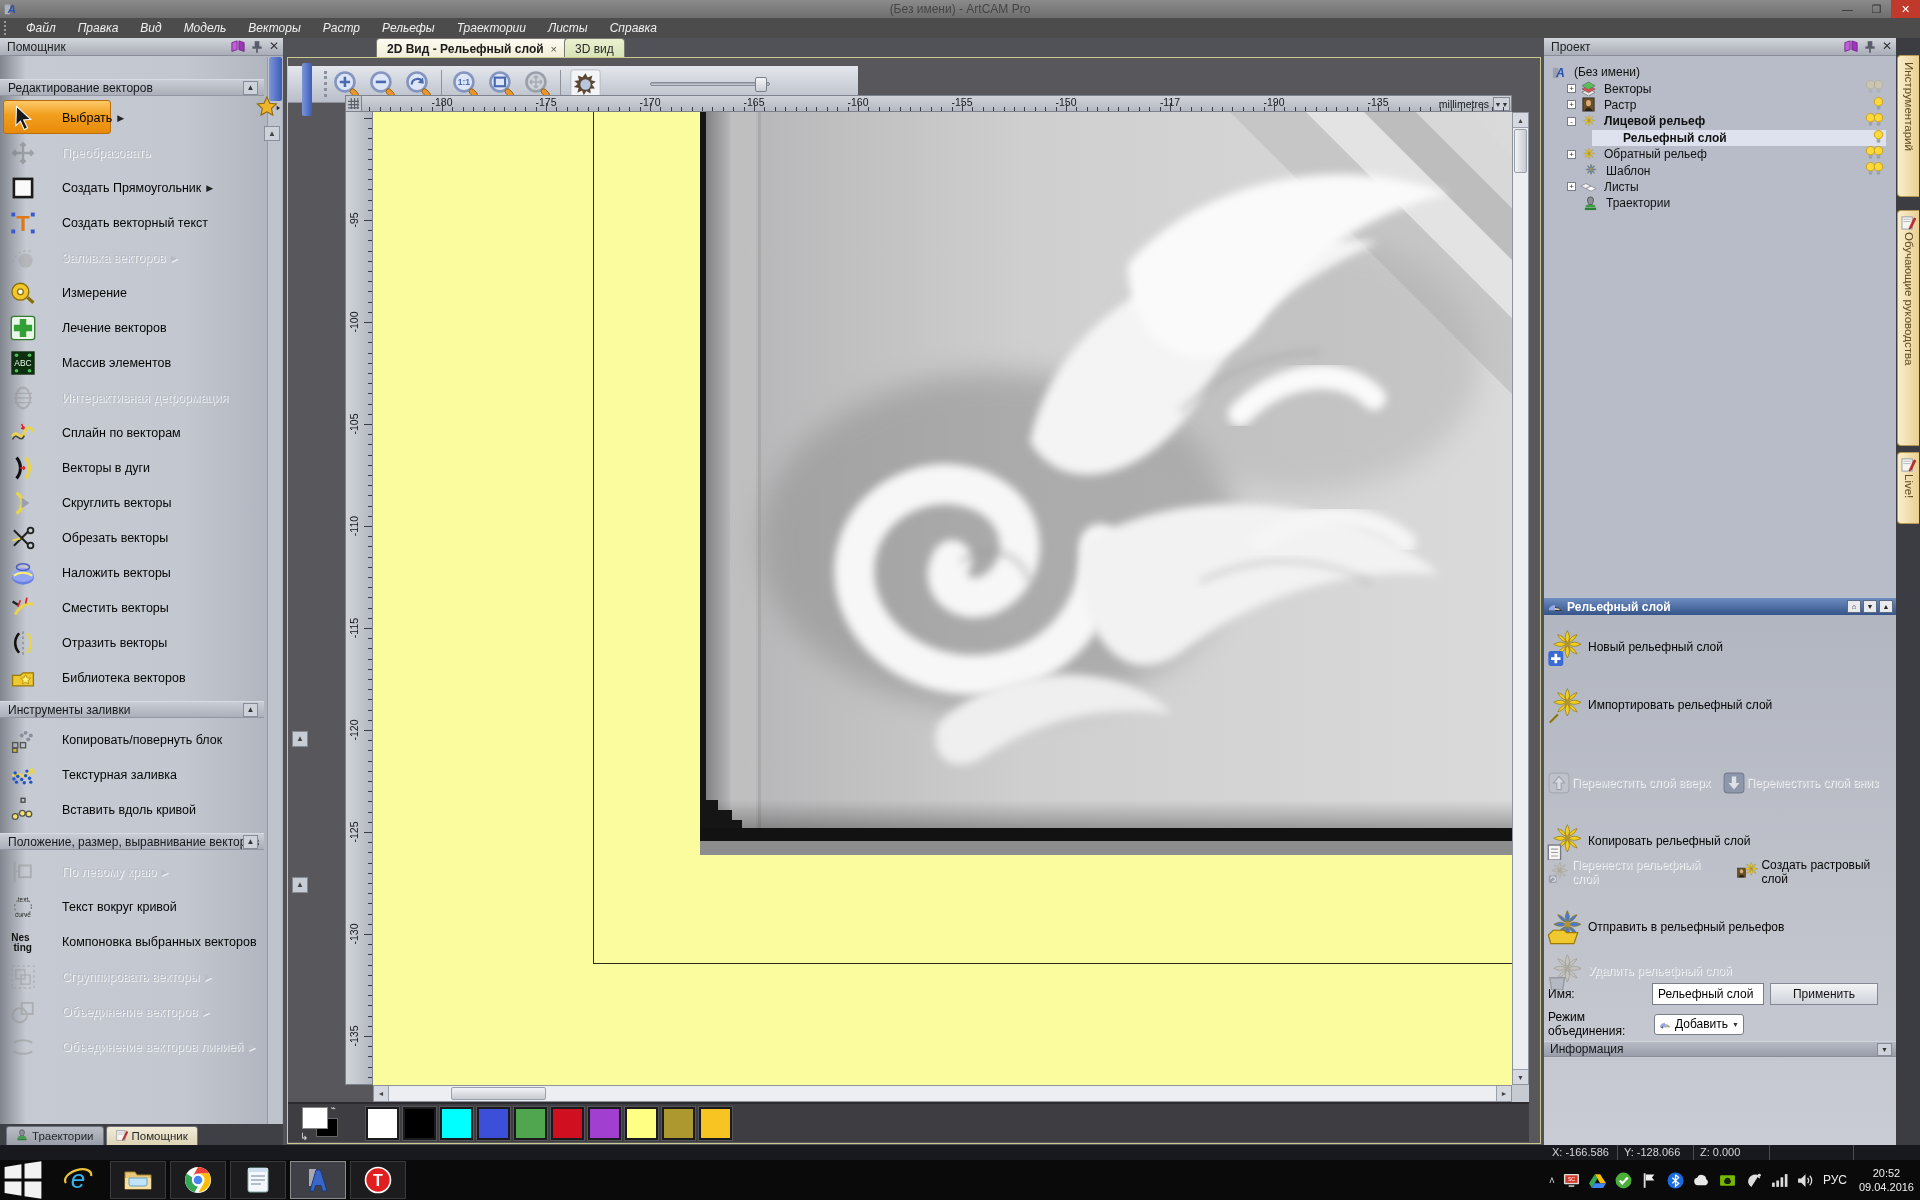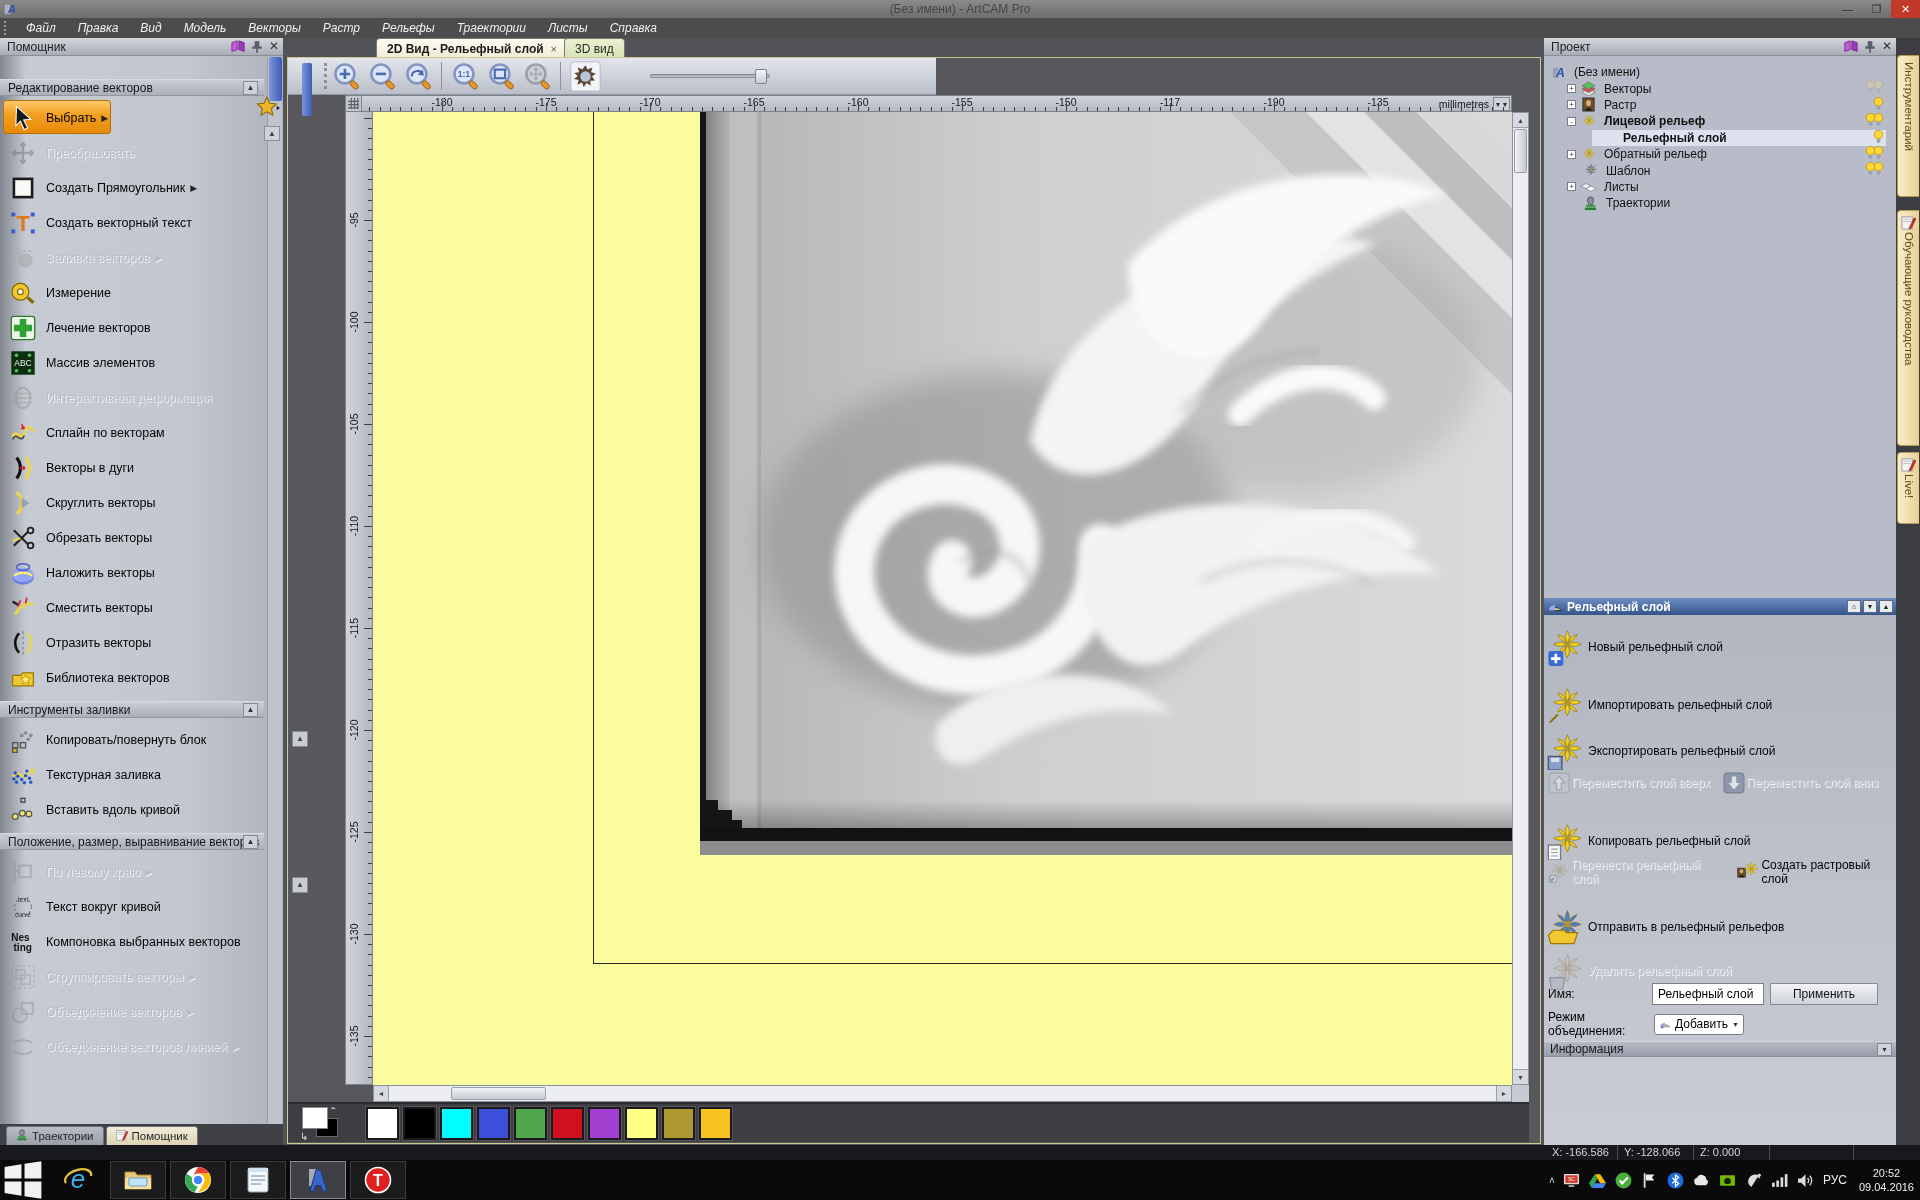--- a/index.html
+++ b/index.html
@@ -40,21 +40,21 @@
     border:1px solid #8a8e98; color:#444; font-size:8px; text-align:center; line-height:13px; }
   .a-content { position:absolute; left:0; top:19px; width:264px; bottom:22px; overflow:hidden; padding-top:16px; }
   .sec-hdr { height:17px; margin:6px 0 4px 0; background:linear-gradient(#c9cdd5,#abafb9);
     border-top:1px solid #d8dbe1; border-bottom:1px solid #9296a0; color:#16181c;
     display:flex; align-items:center; padding-left:8px; position:relative; }
   .sec-collapse { position:absolute; right:6px; top:1px; width:15px; height:14px; background:#ced2da;
     border:1px solid #888c96; font-size:8px; color:#333; text-align:center; line-height:12px; }
   .tool-row { height:35px; display:flex; align-items:center; padding-left:8px; position:relative; cursor:default; }
   .tool-ico { width:30px; height:30px; flex:0 0 30px; display:flex; align-items:center; justify-content:center; }
   .tool-ico svg { width:26px; height:26px; }
-  .tool-lbl { margin-left:8px; color:#050505; font-size:12.5px; white-space:nowrap; }
+  .tool-lbl { margin-left:24px; color:#050505; font-size:12.5px; white-space:nowrap; }
   .tool-arrow { margin-left:5px; font-size:9px; color:#222; }
   .tool-row.disabled .tool-lbl, .tool-row.disabled .tool-arrow { color:#b8bcc6; text-shadow:1px 1px 0 rgba(255,255,255,.75); }
   .tool-row.disabled .tool-ico { filter:grayscale(1) opacity(.45); }
   .tool-row.selected .selbg { position:absolute; left:3px; top:0px; height:34px;
     background:linear-gradient(#fdc969,#f29e1d 45%,#e88a0a); border:1px solid #b86f0a; border-radius:3px; z-index:0; }
   .tool-row.selected .tool-ico, .tool-row.selected .tool-lbl, .tool-row.selected .tool-arrow { position:relative; z-index:1; }
   .a-bottomtabs { position:absolute; left:0; bottom:0; width:283px; height:21px; background:#3f4045;
     display:flex; align-items:flex-end; padding-left:6px; gap:2px; }
   .abtab { height:19px; padding:0 9px; display:flex; align-items:center; gap:4px; font-size:11.5px;
     background:linear-gradient(#b9bdc5,#9a9ea8); color:#26282c; border:1px solid #6e727c; border-bottom:none;
@@ -67,21 +67,21 @@
   .tabsrow { position:absolute; left:16px; top:0; width:100%; height:20px; }
   .vtab { position:absolute; top:0; height:20px; display:flex; align-items:center; gap:7px; padding:0 10px;
     border:1px solid #7a7a72; border-bottom:none; border-radius:4px 4px 0 0; font-size:12px; }
   .vtab.active { left:77px; background:linear-gradient(#fdfbf1,#f1ecd6); font-weight:bold; color:#1a1a1a; }
   .vtab.alt { left:265px; background:linear-gradient(#e9f0cf,#d7e3b6); color:#2a2a2a; }
   .vtab .tclose { font-size:11px; color:#555; font-weight:normal; }
   .tabmenu { position:absolute; right:75px; top:4px; width:17px; height:14px; color:#ddd; font-size:8px;
     text-align:center; line-height:14px; }
   .viewwin { position:absolute; left:5px; top:20px; width:1252px; height:1085px; background:#58585c;
     outline:1px solid #caca8e; }
-  .vw-toolbar { position:absolute; left:0; top:0; width:648px; height:37px;
+  .vw-toolbar { position:absolute; left:0; top:8px; width:570px; height:37px;
     background:linear-gradient(#e3e6ec,#b9bec9); border-bottom:1px solid #8e929c; display:flex; align-items:center; }
   .tb-grip { width:4px; height:26px; border-left:3px dotted #8b8f99; margin-left:36px; }
   .tb-btn { width:34px; height:34px; margin-left:2px; display:flex; align-items:center; justify-content:center; }
   .tb-btn svg { width:31px; height:31px; }
   .tb-sep { width:1px; height:28px; background:#8e929c; margin:0 5px; }
   .tb-slider { position:relative; width:120px; height:4px; margin-left:48px;
     background:linear-gradient(#9aa0aa,#cfd3da); border:1px solid #878b95; border-radius:2px; }
   .tb-thumb { position:absolute; right:2px; top:-6px; width:12px; height:15px;
     background:linear-gradient(#f5f6f8,#c9cdd5); border:1px solid #7c8089; border-radius:2px; }
   .edge-blue { position:absolute; left:14px; top:5px; width:10px; height:53px;
@@ -1248,42 +1248,20 @@
                 <path d="M4.9 19.1 C8.5 18 9.9 16.6 11 13.5 C7.9 14.6 6.5 16 4.9 19.1Z"></path>
                 <path d="M19.1 19.1 C15.5 18 14.1 16.6 13 13.5 C16.1 14.6 17.5 16 19.1 19.1Z"></path>
               </g>
               <circle cx="12" cy="12" r="2" fill="#b5952a"></circle>
             </g>
             <path d="M1 27l6-6" stroke="#8d7200" stroke-width="1.5"></path>
           </svg>
         </span>
         <span class="rlb">Импортировать рельефный слой</span>
       </div>
-      <div class="rrow" style="top: 692px;">
-        <span class="ric">
-          <svg viewBox="0 0 26 28">
-            <g transform="translate(2,0)">
-              <g fill="#f2cf1d" stroke="#8d7200" stroke-width=".5">
-                <path d="M12 2 C14 6 14 8 12 11 C10 8 10 6 12 2Z"></path>
-                <path d="M12 22 C14 18 14 16 12 13 C10 16 10 18 12 22Z"></path>
-                <path d="M2 12 C6 10 8 10 11 12 C8 14 6 14 2 12Z"></path>
-                <path d="M22 12 C18 10 16 10 13 12 C16 14 18 14 22 12Z"></path>
-                <path d="M4.9 4.9 C8.5 6 9.9 7.4 11 10.5 C7.9 9.4 6.5 8 4.9 4.9Z"></path>
-                <path d="M19.1 4.9 C15.5 6 14.1 7.4 13 10.5 C16.1 9.4 17.5 8 19.1 4.9Z"></path>
-                <path d="M4.9 19.1 C8.5 18 9.9 16.6 11 13.5 C7.9 14.6 6.5 16 4.9 19.1Z"></path>
-                <path d="M19.1 19.1 C15.5 18 14.1 16.6 13 13.5 C16.1 14.6 17.5 16 19.1 19.1Z"></path>
-              </g>
-              <circle cx="12" cy="12" r="2" fill="#b5952a"></circle>
-            </g>
-            <rect x="0" y="18" width="10" height="10" fill="#8aa0c8" stroke="#445a7a"></rect>
-            <rect x="2" y="19" width="6" height="3" fill="#dde4ee"></rect>
-          </svg>
-        </span>
-        <span class="rlb">Экспортировать рельефный слой</span>
-      </div>
       <div class="rrow" style="top: 734px; padding-left: 4px;">
         <span class="rcell">
           <span class="ric2 rdis-ic"><svg viewBox="0 0 20 20">
               <rect x="1" y="1" width="18" height="18" rx="3" fill="#b9c6e2" stroke="#8a9ab8"></rect>
               <path d="M10 4l5 6h-3v6h-4v-6H5z" fill="#eef2fa" stroke="#7a8ab0"></path>
             </svg></span>
           <span class="rlb rdis">Переместить слой вверх</span>
         </span>
         <span class="rcell" style="margin-left: 12px;">
           <span class="ric2 rdis-ic"><svg viewBox="0 0 20 20">

